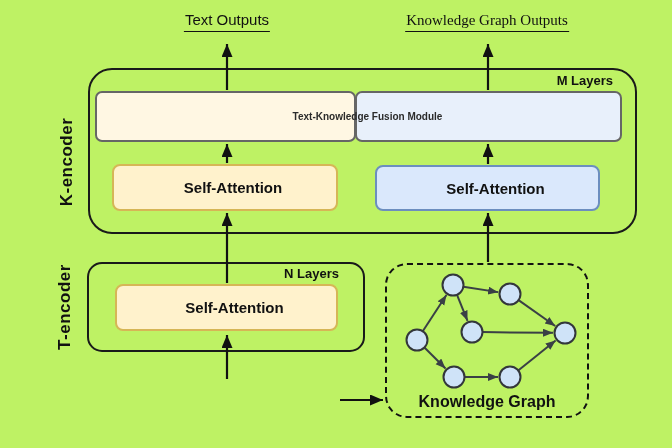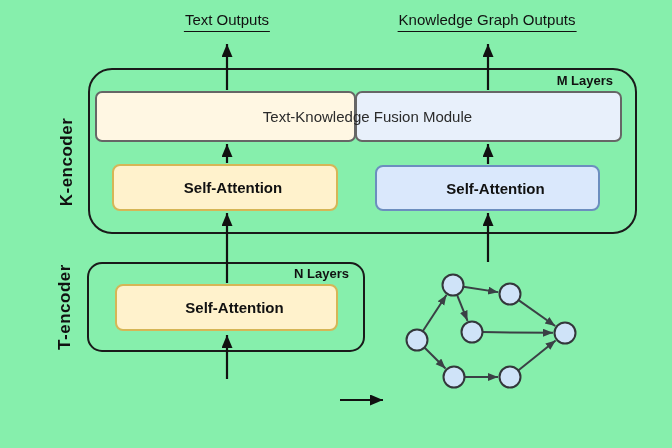--- a/index.html
+++ b/index.html
@@ -4,58 +4,58 @@
 <style>
   :root{
     --yellow-fill:#fff2cc; --yellow-border:#d6b656; --yellow-pale:#fff7e3;
     --blue-fill:#dae8fc; --blue-border:#6c8ebf; --blue-pale:#e8f0fb;
     --fusion-border:#666666; --box-border:#1a1a1a; --arrow:#111111;
     --graph-edge:#3a4045; --node-fill:#cfe3f8; --node-border:#33373b;
   }
   *{margin:0;padding:0;box-sizing:border-box;}
   html,body{background:#ffffff;}
   body{font-family:"Liberation Sans", sans-serif;color:#111;}
-  .stage{position:relative;width:672px;height:448px;background:#86efac;overflow:hidden;}
+  .stage{position:relative;width:672px;height:448px;background:#bef264;overflow:hidden;}
 
   .abs{position:absolute;}
 
   .out-label{
     top:11px;font-size:15px;line-height:1.25;color:#111;
     border-bottom:1.6px solid #111;padding:0 1px 1px 1px;
     transform:translateX(-50%);white-space:nowrap;
   }
 
   .enc-box{
     border:2.2px solid var(--box-border,#1a1a1a);
     background:transparent;
   }
   .k-enc{left:88px;top:68px;width:549px;height:166px;border-radius:24px;}
   .t-enc{left:87px;top:262px;width:278px;height:90px;border-radius:15px;}
 
   .layers-badge{
     position:absolute;font-size:13px;font-weight:bold;color:#111;white-space:nowrap;
   }
   .k-enc .layers-badge{top:3px;right:22px;}
-  .t-enc .layers-badge{top:2px;right:14px;padding-left:8px;}
+  .t-enc .layers-badge{top:2px;right:24px;padding-left:8px;}
 
   .side-label{
     font-weight:bold;font-size:17px;letter-spacing:0.5px;white-space:nowrap;color:#111;
     transform:translate(-50%,-50%) rotate(-90deg);
   }
   .side-k{left:67px;top:162px;}
   .side-t{left:65px;top:307px;}
 
   .fusion{left:95px;top:91px;width:527px;height:51px;}
   .fusion-part{position:absolute;top:0;height:51px;border:2px solid var(--fusion-border,#666);border-radius:7px;}
   .fusion-yellow{left:0;width:261px;background:var(--yellow-pale,#fff7e3);}
   .fusion-blue{left:260px;width:267px;background:var(--blue-pale,#e8f0fb);}
   .fusion-label{
     position:absolute;left:0;top:0;width:100%;height:100%;
     display:flex;align-items:center;justify-content:center;
-    font-weight:normal;font-size:15px;color:#2b2b2b;padding-left:18px;
+    font-weight:bold;font-size:10px;color:#2b2b2b;padding-left:18px;
   }
 
   .module{
     display:flex;align-items:center;justify-content:center;
     font-weight:bold;font-size:15px;color:#111;border-radius:8px;padding-left:16px;
   }
   .mod-yellow{background:var(--yellow-fill,#fff2cc);border:2px solid var(--yellow-border,#d6b656);}
   .mod-blue{background:var(--blue-fill,#dae8fc);border:2px solid var(--blue-border,#6c8ebf);}
   .sa-k-text{left:112px;top:164px;width:226px;height:47px;}
   .sa-k-kg{left:375px;top:165px;width:225px;height:46px;}
@@ -72,21 +72,21 @@
   }
 
   svg.overlay{position:absolute;left:0;top:0;width:672px;height:448px;pointer-events:none;}
 </style>
 </head>
 <body>
 
 <div class="stage">
 
   <div class="abs out-label" style="left:227px;">Text Outputs</div>
-  <div class="abs out-label" style="left:487px;">Knowledge Graph Outputs</div>
+  <div class="abs out-label" style="left:487px;font-family:Liberation Serif, serif;">Knowledge Graph Outputs</div>
 
   <div class="abs enc-box k-enc">
     <div class="layers-badge">M Layers</div>
   </div>
 
   <div class="abs side-label side-k">K-encoder</div>
 
   <div class="abs fusion">
     <div class="fusion-part fusion-yellow"></div>
     <div class="fusion-part fusion-blue"></div>
@@ -98,20 +98,23 @@
 
   <div class="abs enc-box t-enc">
     <div class="layers-badge">N Layers</div>
   </div>
 
   <div class="abs side-label side-t">T-encoder</div>
 
   <div class="abs module mod-yellow sa-t">Self-Attention</div>
 
 
+  <div class="abs kg-box">
+    <div class="kg-label">Knowledge Graph</div>
+  </div>
 
   <svg class="overlay" id="diagram-svg" viewBox="0 0 672 448">
     <defs>
       <marker id="arrow-big" markerUnits="userSpaceOnUse" markerWidth="14" markerHeight="12" refX="13" refY="5.5" orient="auto">
         <path d="M0,0 L13,5.5 L0,11 Z" style="fill:var(--arrow,#111);"></path>
       </marker>
       <marker id="arrow-small" markerUnits="userSpaceOnUse" markerWidth="11" markerHeight="9" refX="10" refY="4" orient="auto">
         <path d="M0,0 L10,4 L0,8 Z" style="fill:var(--graph-edge,#3a4045);"></path>
       </marker>
     </defs>

